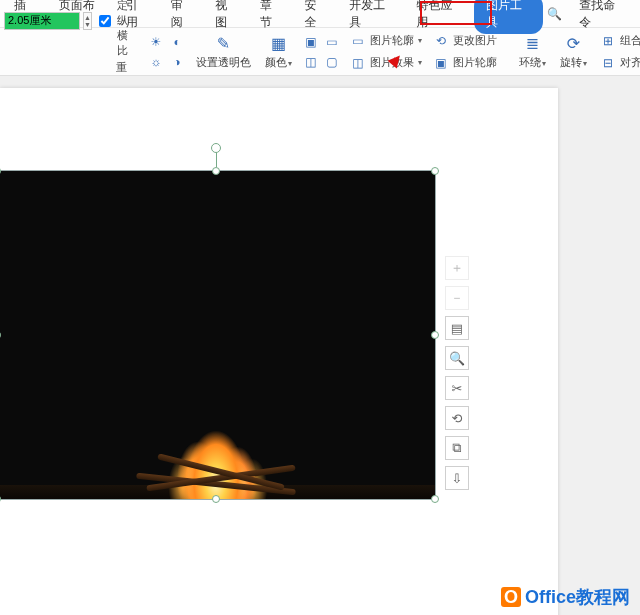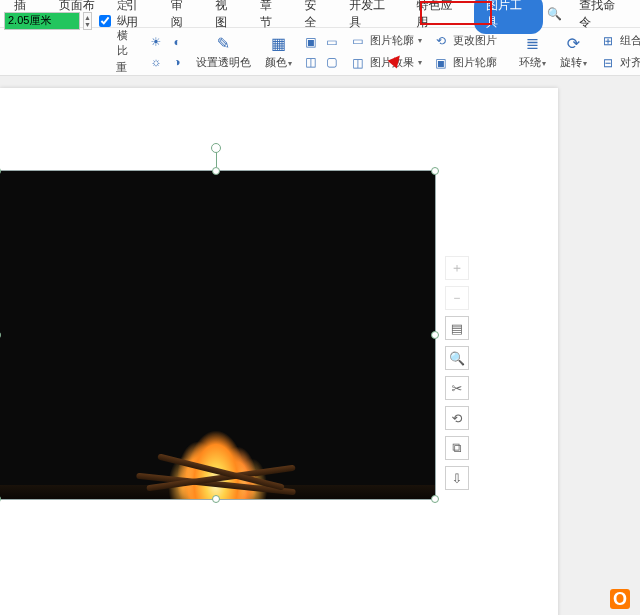--- a/index.html
+++ b/index.html
@@ -368,14 +368,15 @@
     <div class="mini">✂</div>
     <div class="mini">⟲</div>
     <div class="mini">⧉</div>
     <div class="mini">⇩</div>
   </div>
 </div>
 
 <div class="wm">
   <div class="row1">
     <span class="o" style="display:inline-flex;width:20px;height:20px;background:#ff7a00;color:#fff;align-items:center;justify-content:center;border-radius:3px;">O</span>
+    <span>Office教程网</span>
   </div>
 </div>
 
 </body></html>

